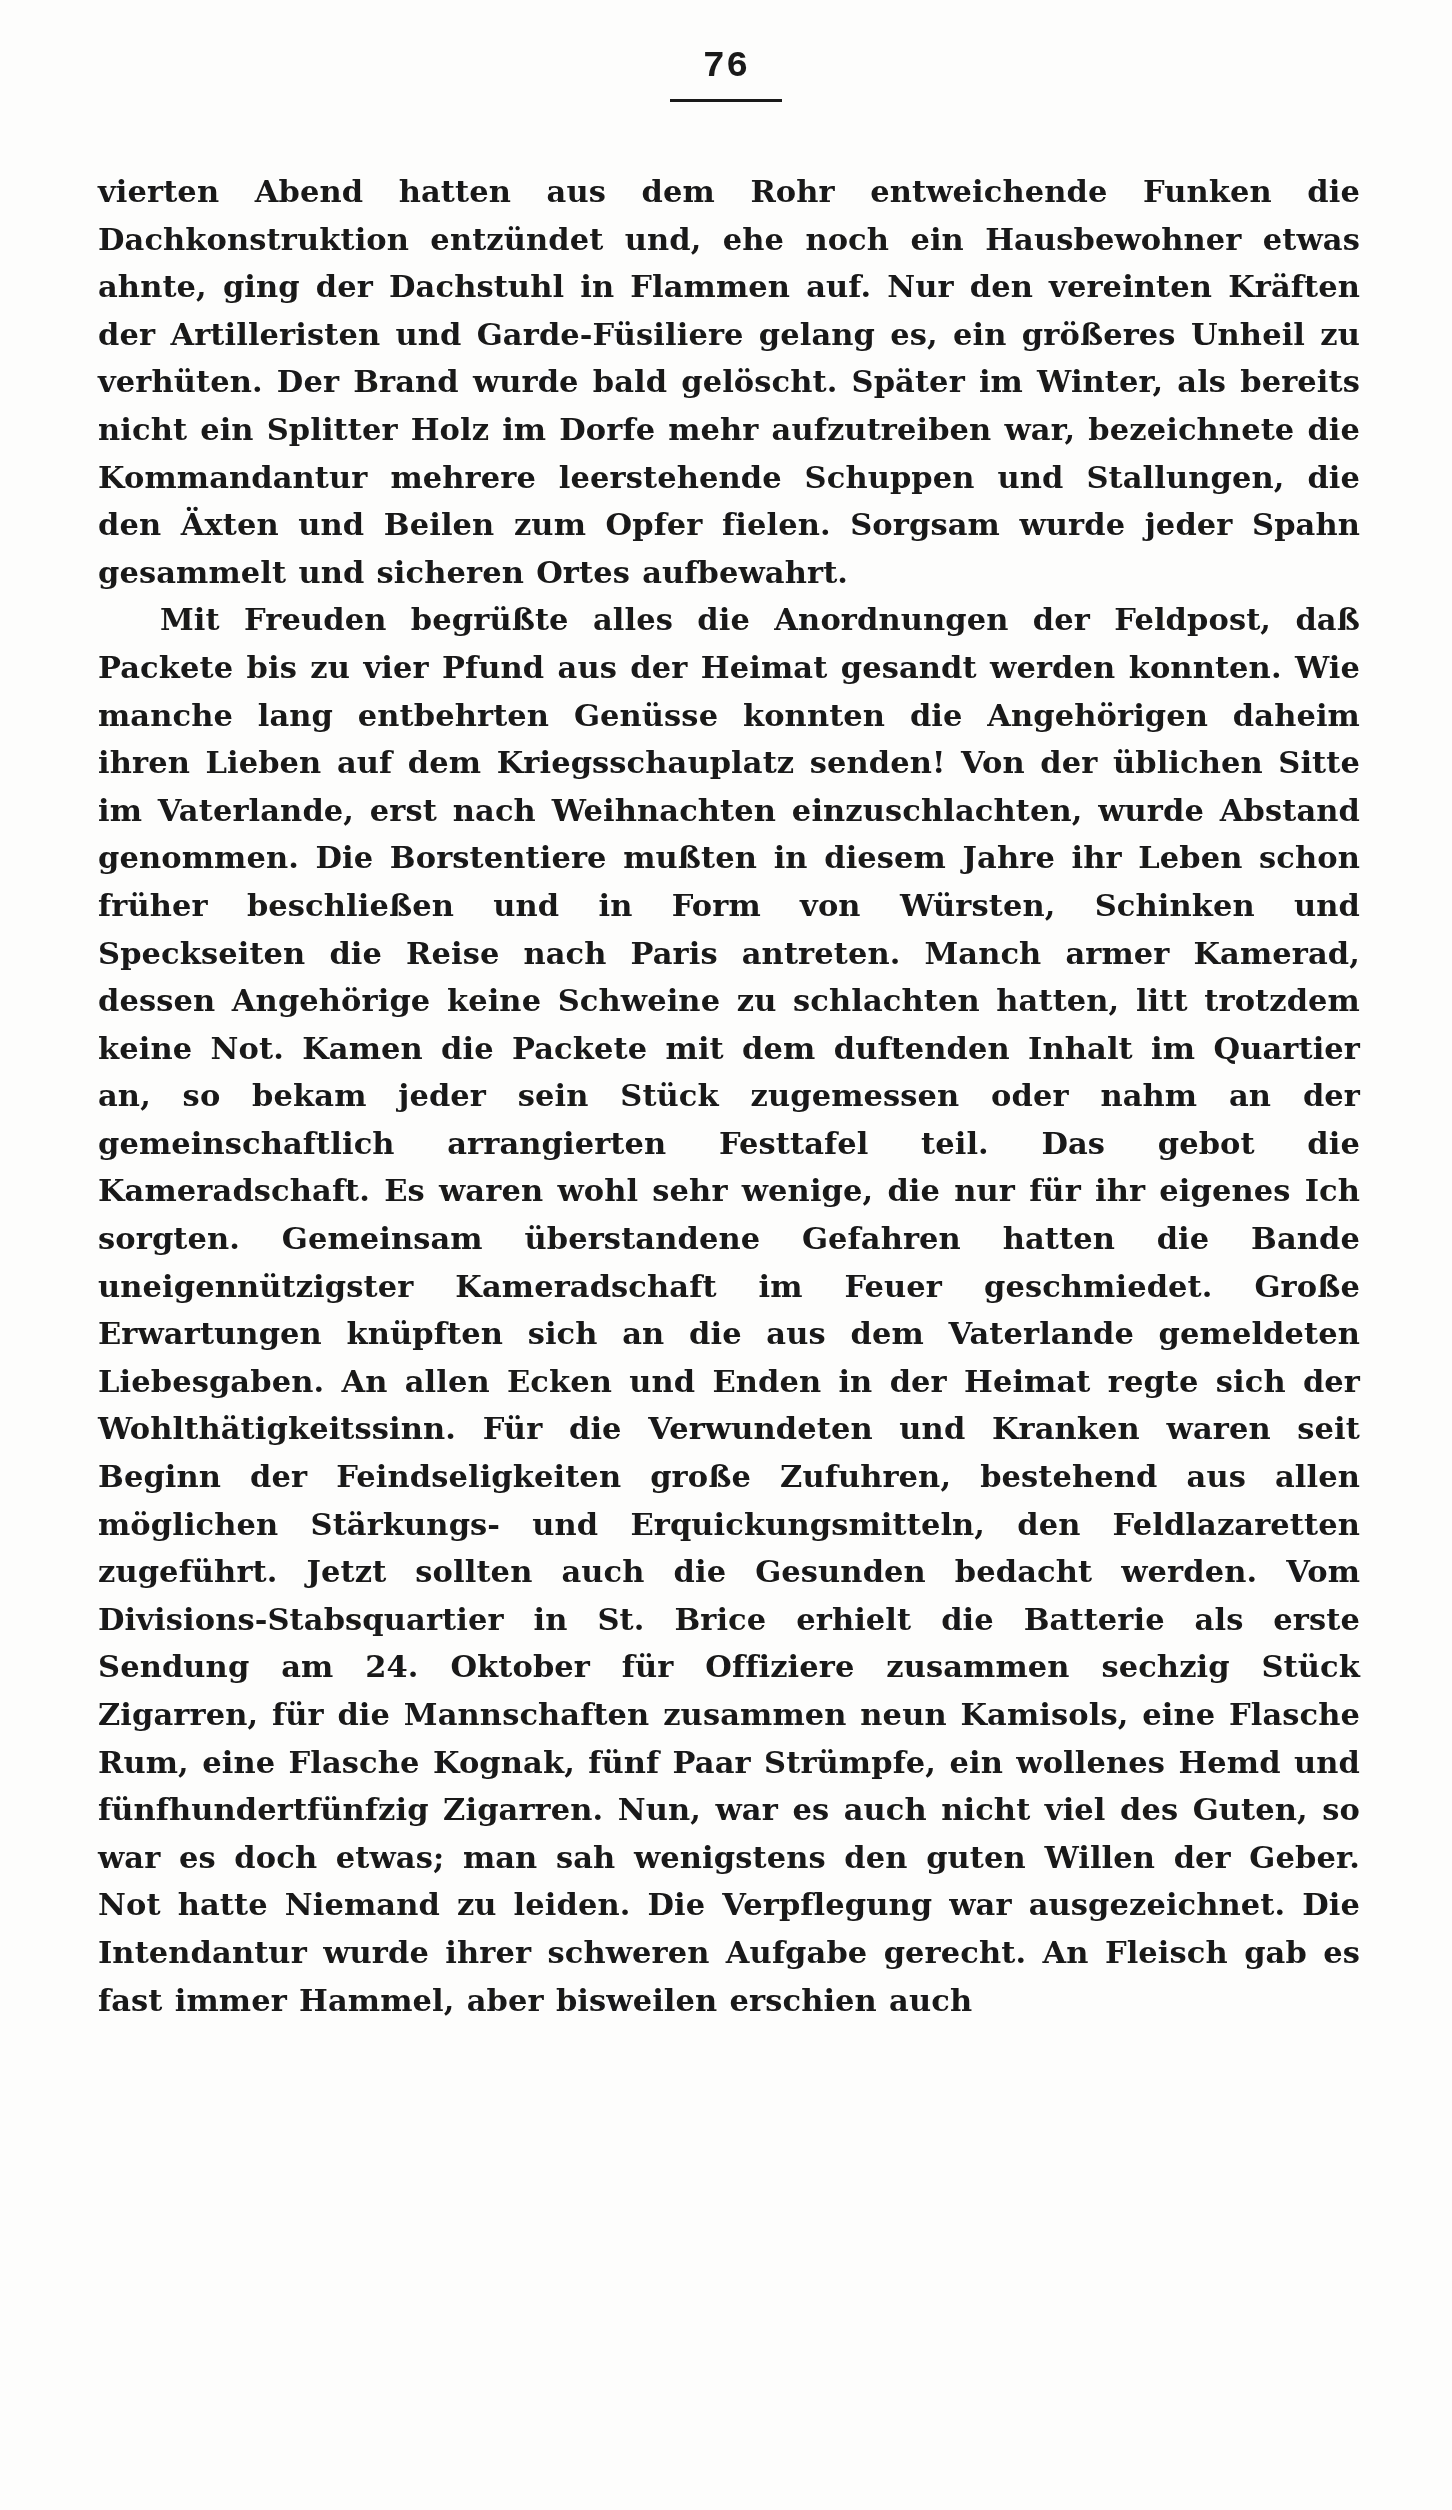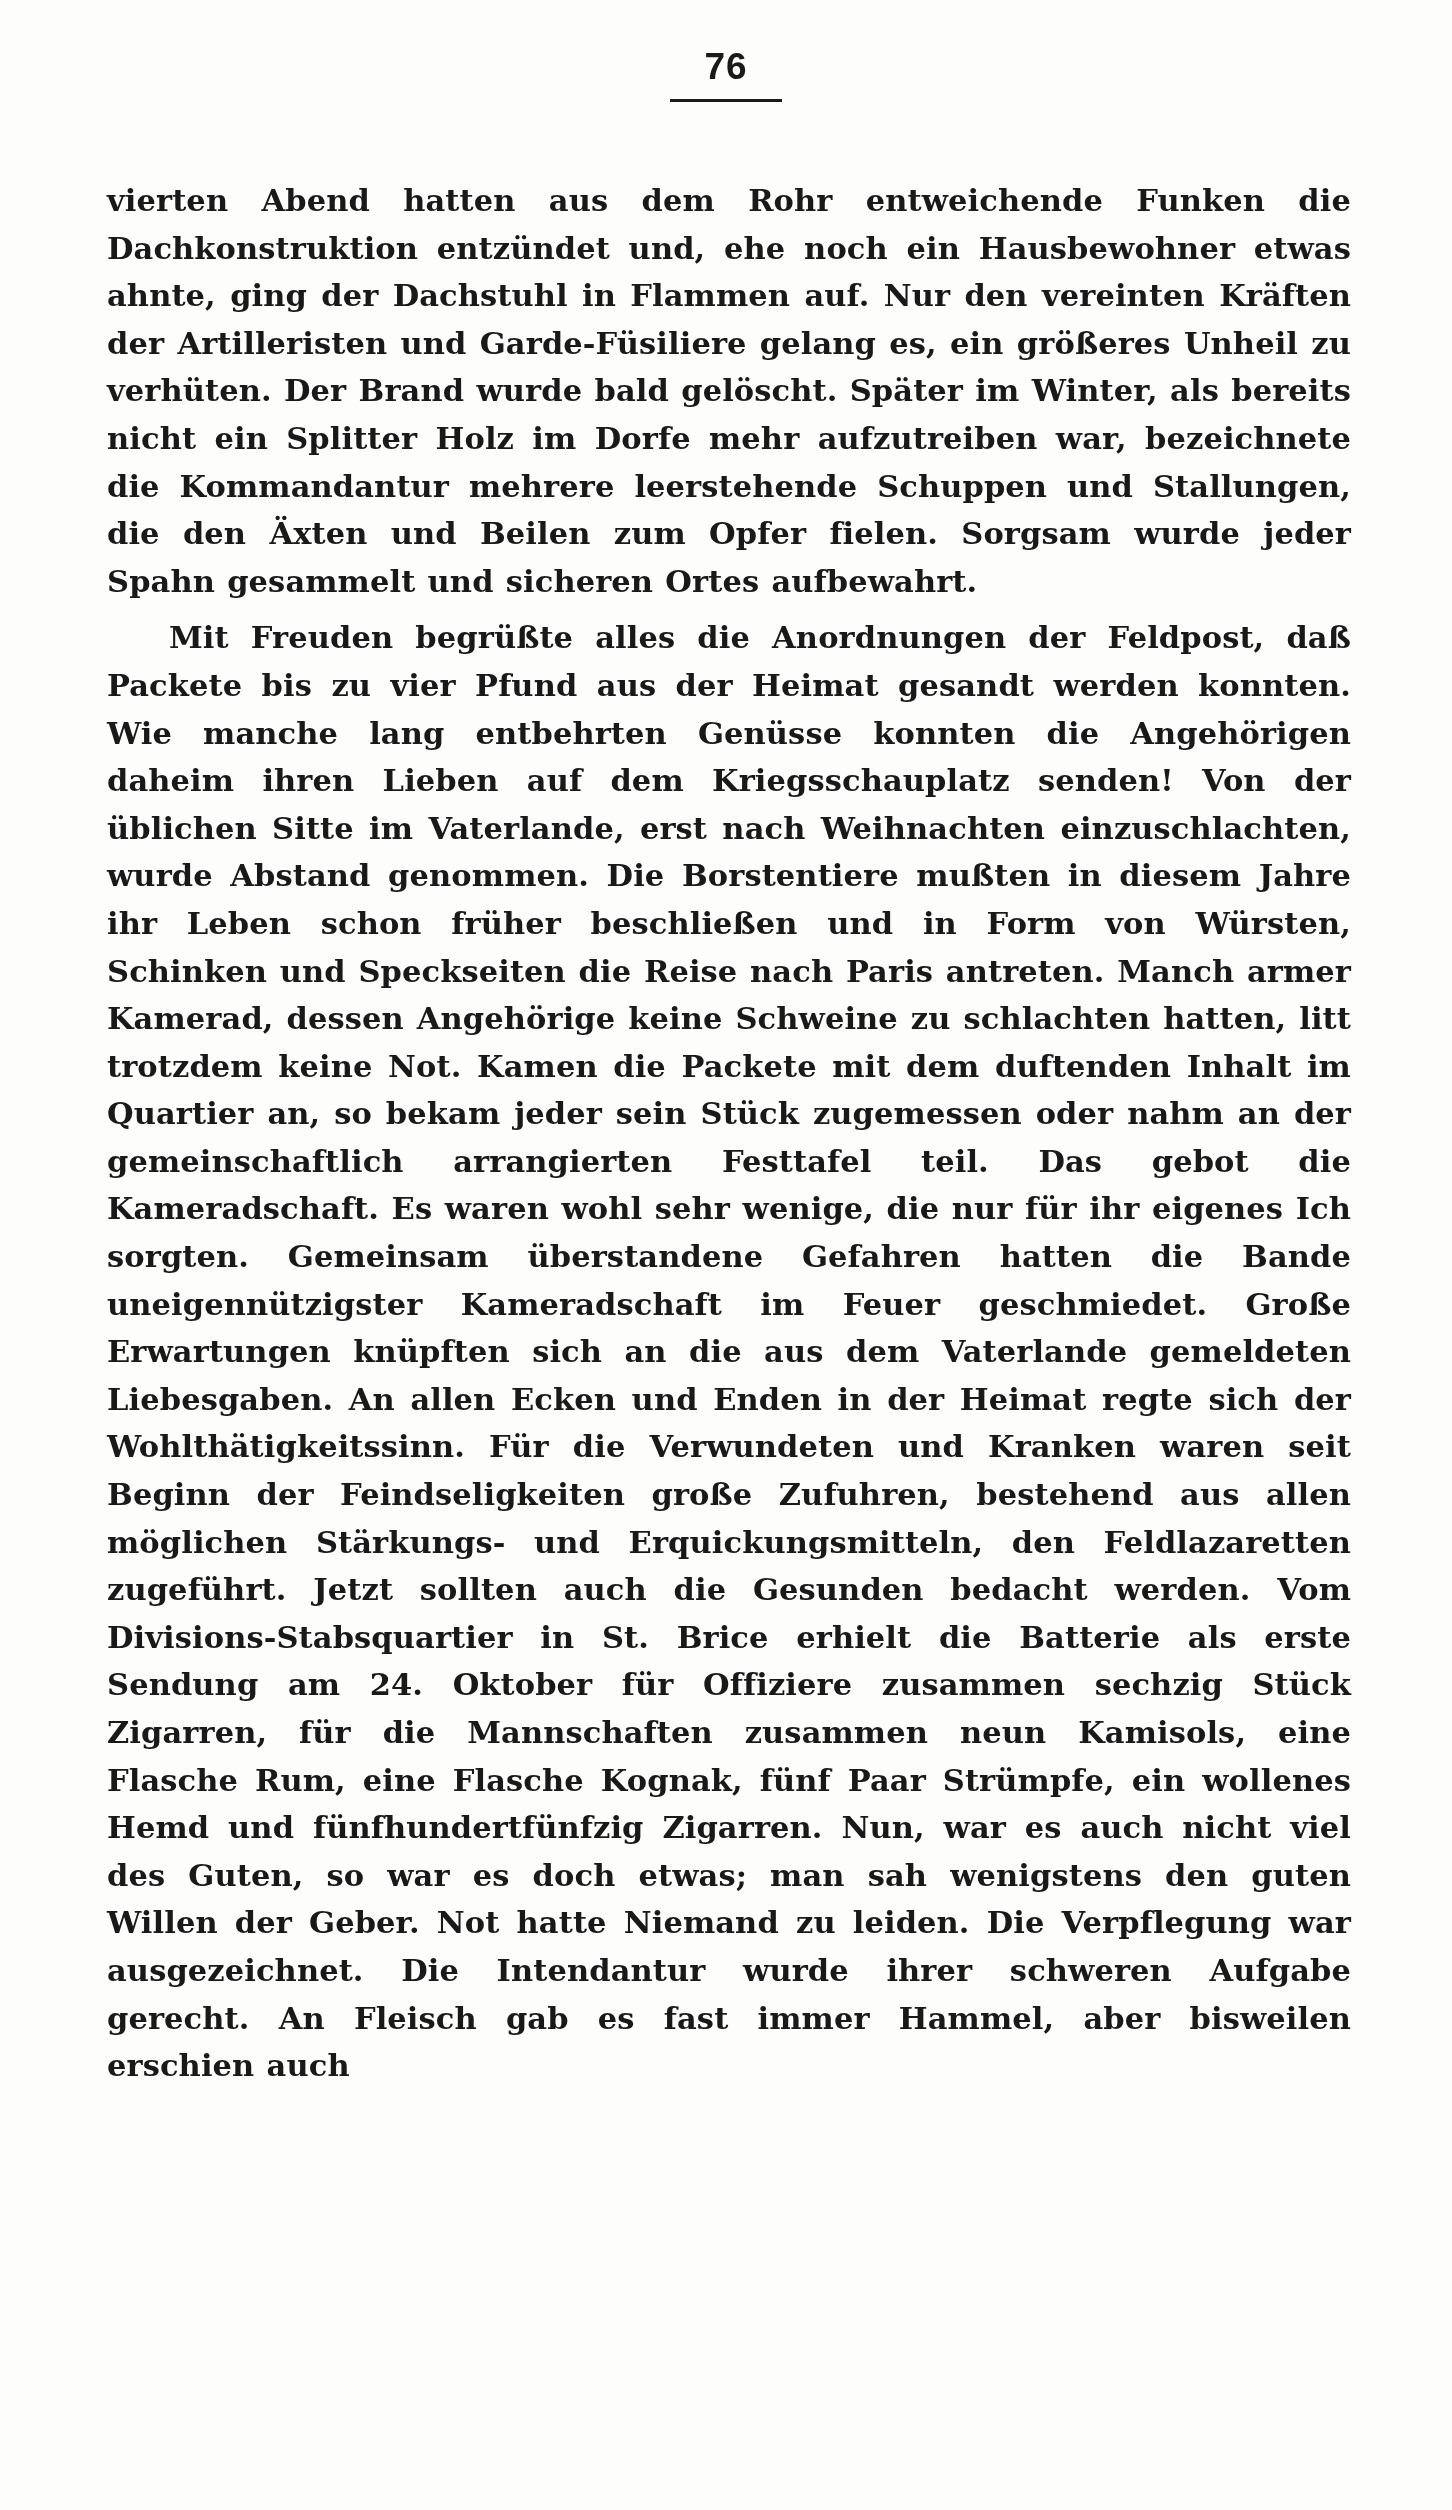--- a/index.html
+++ b/index.html
@@ -20,21 +20,21 @@
     background: #fdfdfc;
   }
   .page-header {
     position: absolute;
     top: 48px;
     left: 0;
     width: 1452px;
     text-align: center;
   }
   .folio {
-    font-family: Liberation Sans, sans-serif;
+    font-family: Liberation Mono, monospace;
     font-size: 37px;
     font-weight: 700;
     color: #1a1a1a;
     letter-spacing: 1px;
     line-height: 1;
   }
   .folio-rule {
     width: 112px;
     height: 3px;
     background: #1a1a1a;
@@ -50,21 +50,21 @@
     line-height: 47.6px;
     color: #191919;
     text-align: justify;
     text-justify: inter-word;
     
     font-weight: 600;
     letter-spacing: 0.1px;
     word-spacing: 1.5px;
   }
   .body-text p {
-    margin: 9px;
+    margin: 0;
     text-indent: 0;
   }
   .body-text p.indent {
     text-indent: 62px;
   }
 </style>
 </head>
 <body>
 
 <div class="page">

